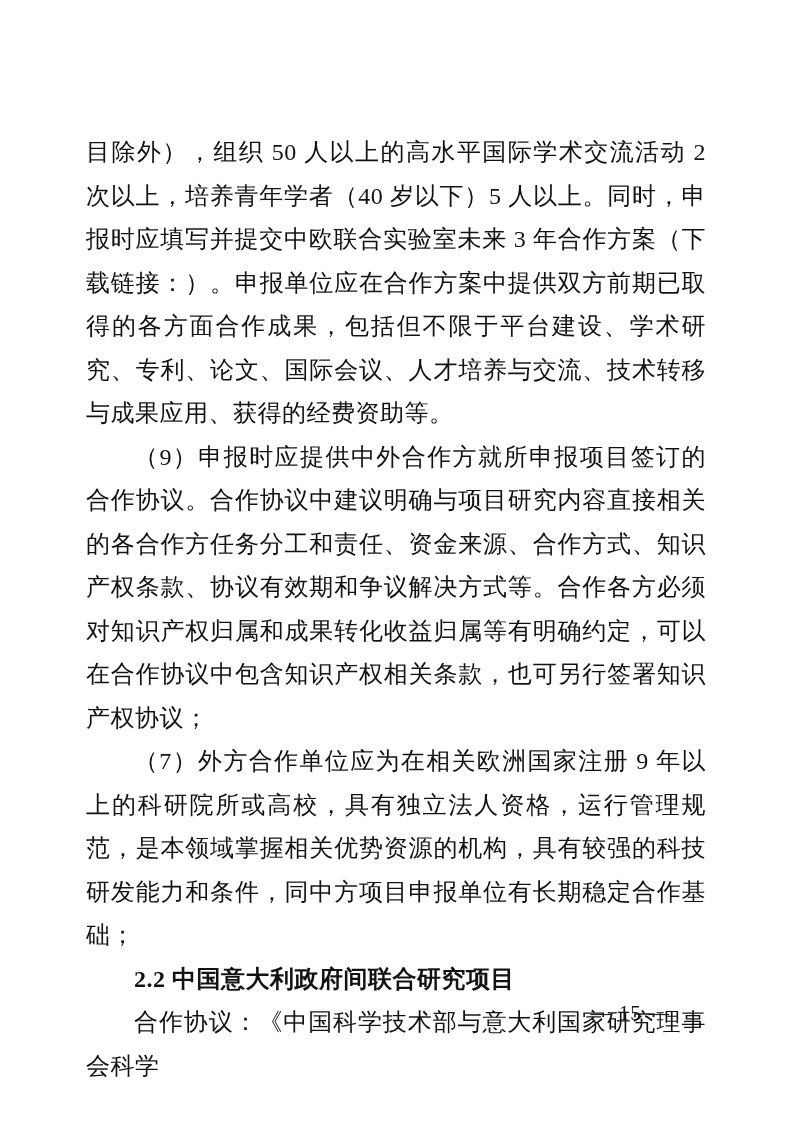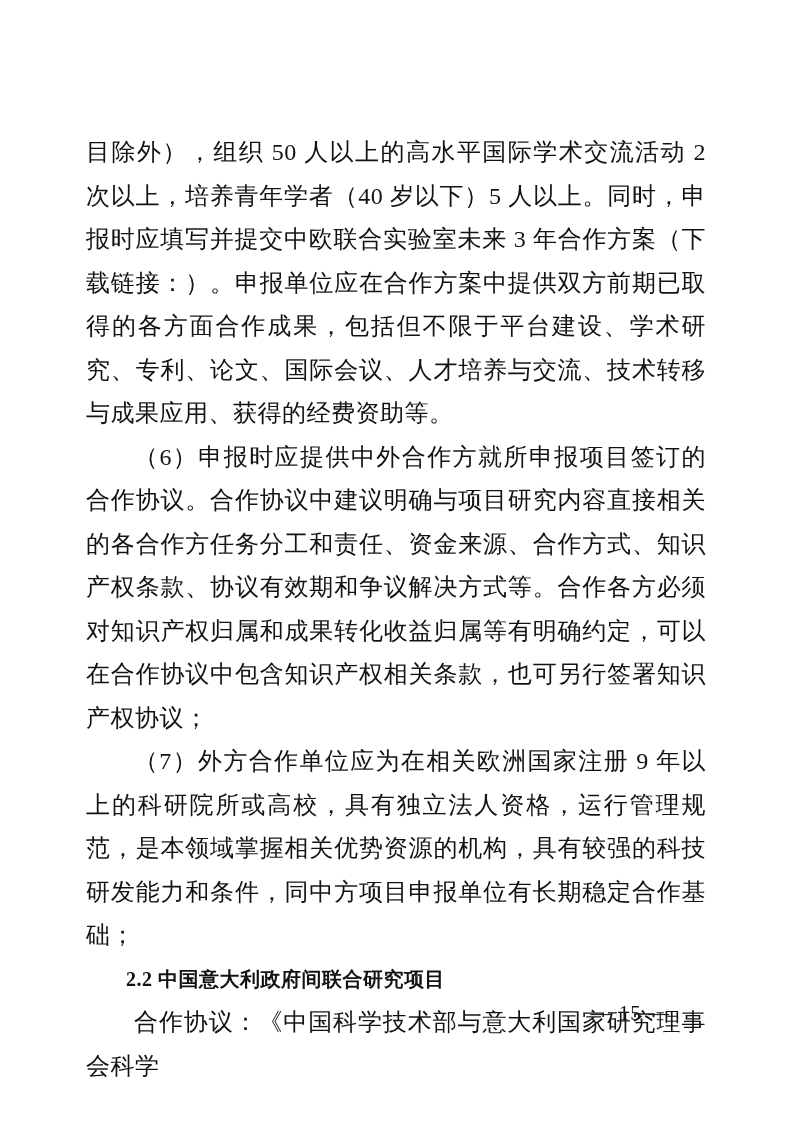--- a/index.html
+++ b/index.html
@@ -27,21 +27,21 @@
     font-size: 24px;
     line-height: 43.5px;
     text-align: justify;
     letter-spacing: 0.5px;
   }
   .para.indent {
     text-indent: 2em;
   }
   .section-heading {
     margin: 0;
-    font-size: 20px;
+    font-size: 24px;
     line-height: 43.5px;
     font-weight: bold;
     text-indent: 2em;
     text-align: left;
     letter-spacing: 0.5px;
   }
   .page-number {
     position: absolute;
     top: 1000px;
     right: 124px;
@@ -51,19 +51,19 @@
     letter-spacing: 1px;
     margin-left: 9px;
   }
 </style>
 </head>
 <body>
 
 <div class="page">
   <div class="text-body">
     <p class="para">目除外），组织 50 人以上的高水平国际学术交流活动 2 次以上，培养青年学者（40 岁以下）5 人以上。同时，申报时应填写并提交中欧联合实验室未来 3 年合作方案（下载链接：）。申报单位应在合作方案中提供双方前期已取得的各方面合作成果，包括但不限于平台建设、学术研究、专利、论文、国际会议、人才培养与交流、技术转移与成果应用、获得的经费资助等。</p>
-    <p class="para indent">（6）申报时应提供中外合作方就所申报项目签订的合作协议。合作协议中建议明确与项目研究内容直接相关的各合作方任务分工和责任、资金来源、合作方式、知识产权条款、协议有效期和争议解决方式等。合作各方必须对知识产权归属和成果转化收益归属等有明确约定，可以在合作协议中包含知识产权相关条款，也可另行签署知识产权协议；</p>
+    <p class="para indent">（9）申报时应提供中外合作方就所申报项目签订的合作协议。合作协议中建议明确与项目研究内容直接相关的各合作方任务分工和责任、资金来源、合作方式、知识产权条款、协议有效期和争议解决方式等。合作各方必须对知识产权归属和成果转化收益归属等有明确约定，可以在合作协议中包含知识产权相关条款，也可另行签署知识产权协议；</p>
     <p class="para indent">（7）外方合作单位应为在相关欧洲国家注册 9 年以上的科研院所或高校，具有独立法人资格，运行管理规范，是本领域掌握相关优势资源的机构，具有较强的科技研发能力和条件，同中方项目申报单位有长期稳定合作基础；</p>
     <h2 class="section-heading">2.2 中国意大利政府间联合研究项目</h2>
     <p class="para indent">合作协议：《中国科学技术部与意大利国家研究理事会科学</p>
   </div>
   <div class="page-number">— 15 —</div>
 </div>
 
 </body></html>

